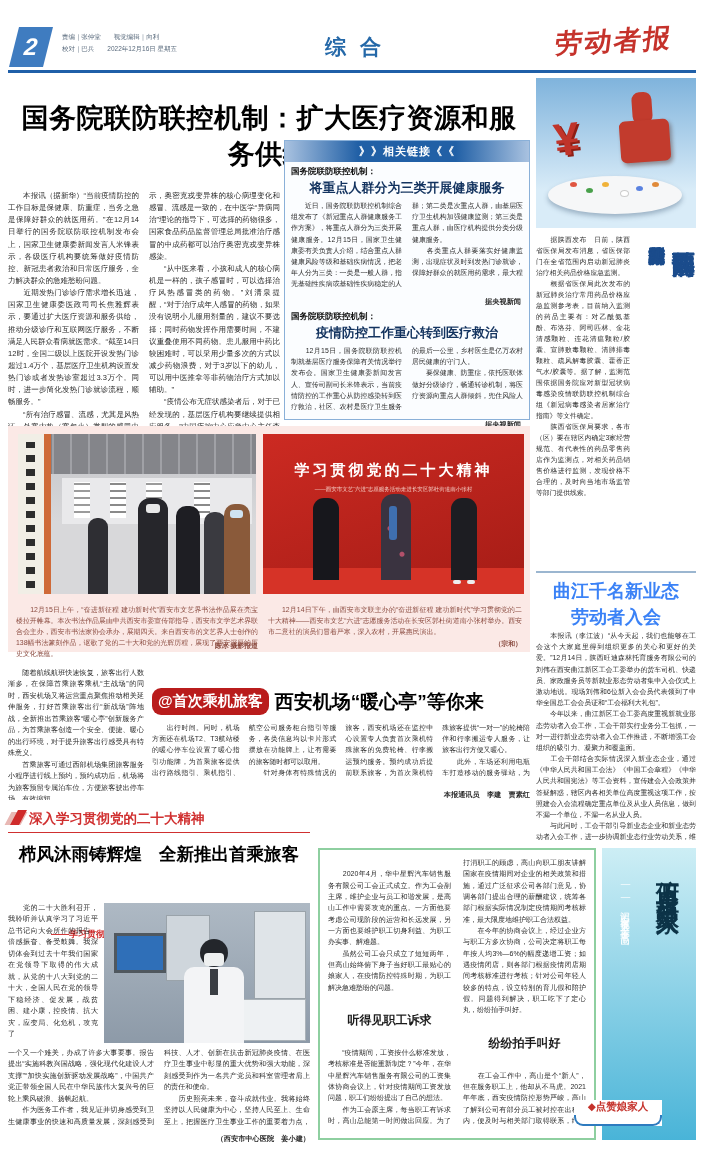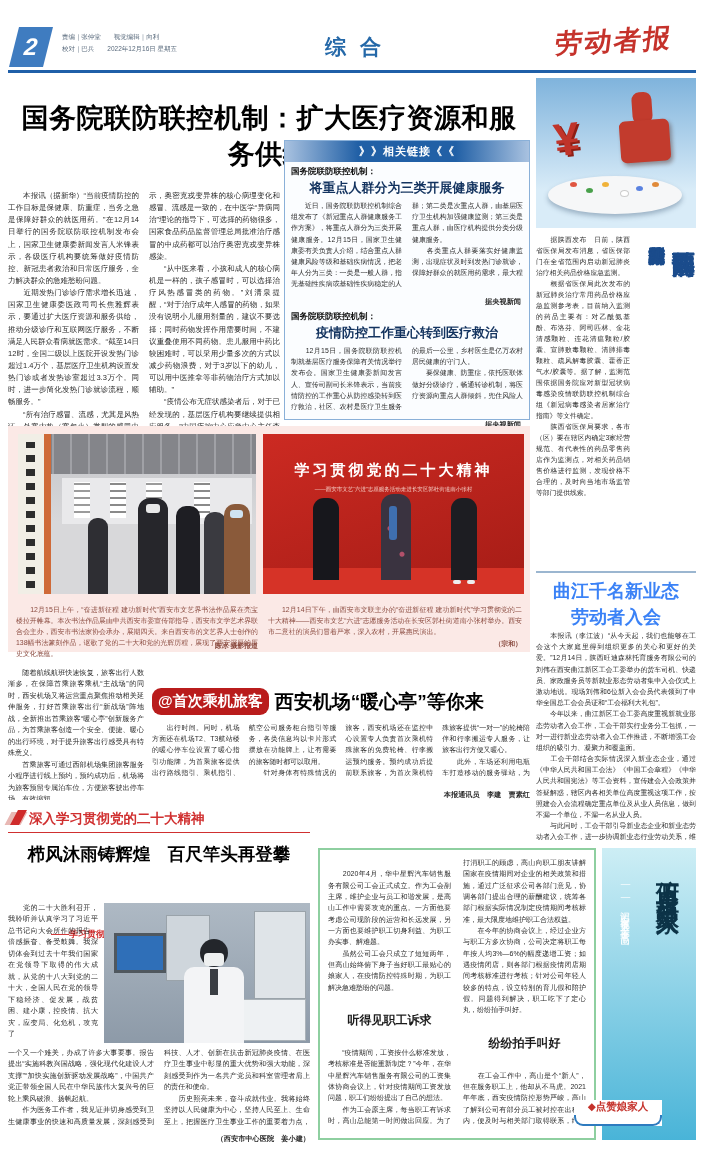--- a/index.html
+++ b/index.html
@@ -145,21 +145,21 @@
   </div>
   <div class="abs bodytext cols4" style="left:152px;top:722px;width:378px;height:66px;font-size:6.9px;">　　出行时间。同时，机场方面还在机场T2、T3航站楼的暖心停车位设置了暖心指引功能牌，为首乘旅客提供出行路线指引、乘机指引、航空公司服务柜台指引等服务，各类信息均以卡片形式摆放在功能牌上，让有需要的旅客随时都可以取用。
 　　针对身体有特殊情况的旅客，西安机场还在监控中心设置专人负责首次乘机特殊旅客的免费轮椅、行李搬运预约服务。预约成功后提前联系旅客，为首次乘机特殊旅客提供“一对一”的轮椅陪伴和行李搬运专人服务，让旅客出行方便又暖心。
 　　此外，车场还利用电瓶车打造移动的服务驿站，为首次乘机旅客提供汽车对电、车胎充气、更换车衣等服务，并利用专属的工具维修箱，在高峰检查时对车场围栏、挡车器、探照护栏、栏杆箱盖等设施设备随时进行巡修，有效提升工作效能和车场服务品质。
 　　在疫情防控快速恢复期间，旅客人数逐渐增多的情况下，西安机场要求全体员工提高思想认识，深入领会真情服务的核心内涵，形成全员服务首乘旅客的良好局面。</div>
   <div class="abs byline" style="left:388px;top:790px;width:142px;">本报通讯员　李建　贾素红</div>
 
   <div class="abs" id="studybanner">
     <span class="flagbar1"></span><span class="flagbar2"></span><span class="txt">深入学习贯彻党的二十大精神</span>
   </div>
-  <div class="abs" id="studyheadline">栉风沐雨铸辉煌　百尺竿头再登攀</div>
+  <div class="abs" id="studyheadline">栉风沐雨铸辉煌　全新推出首乘旅客</div>
   <div class="abs" id="studysub">——学习贯彻党的二十大精神谈认识、谈体会、谈决心</div>
   <div class="abs bodytext" style="left:8px;top:903px;width:90px;height:140px;font-size:7.1px;">　　党的二十大胜利召开，我聆听并认真学习了习近平总书记向大会所作的报告，倍感振奋、备受鼓舞。我深切体会到过去十年我们国家在党领导下取得的伟大成就，从党的十八大到党的二十大，全国人民在党的领导下稳经济、促发展，战贫困、建小康，控疫情、抗大灾，应变局、化危机，攻克了</div>
 
   <div class="photo" style="left:104px;top:903px;width:206px;height:140px;background:linear-gradient(#aeb9c4,#8d9aa8);">
     <div class="abs" style="left:10px;top:30px;width:46px;height:34px;background:#2f6fb8;border:3px solid #50585f;"></div>
     <div class="abs" style="left:62px;top:12px;width:42px;height:64px;background:#cfd6dc;border:1px solid #9aa3aa;"></div>
     <div class="abs" style="left:150px;top:8px;width:50px;height:86px;background:#dfe4e8;border:1px solid #9aa3aa;"></div>
     <div class="abs" style="left:120px;top:96px;width:80px;height:40px;background:#eef1f3;border:1px solid #aab2b8;"></div>
     <div class="abs" style="left:96px;top:36px;width:28px;height:28px;background:#23262b;border-radius:50%;"></div>
     <div class="abs" style="left:100px;top:50px;width:20px;height:13px;background:#eef0f0;border-radius:4px;"></div>

